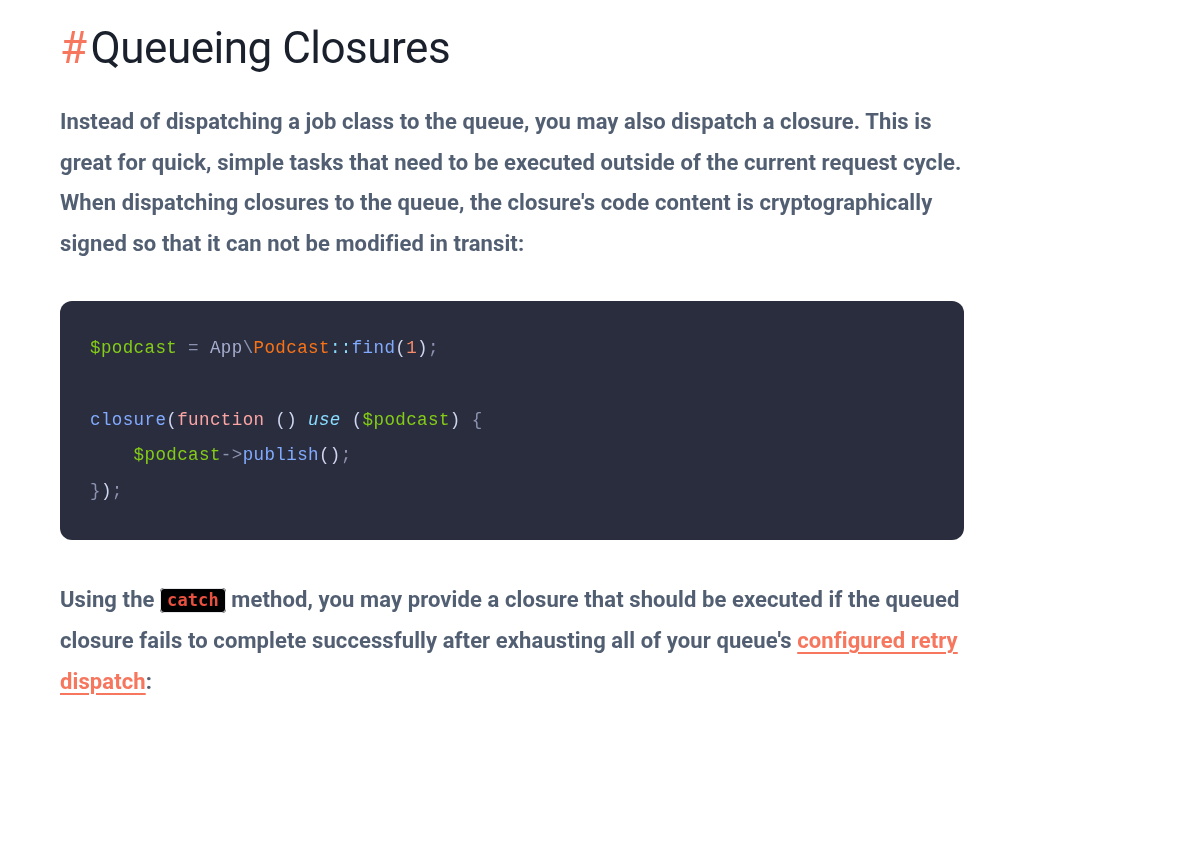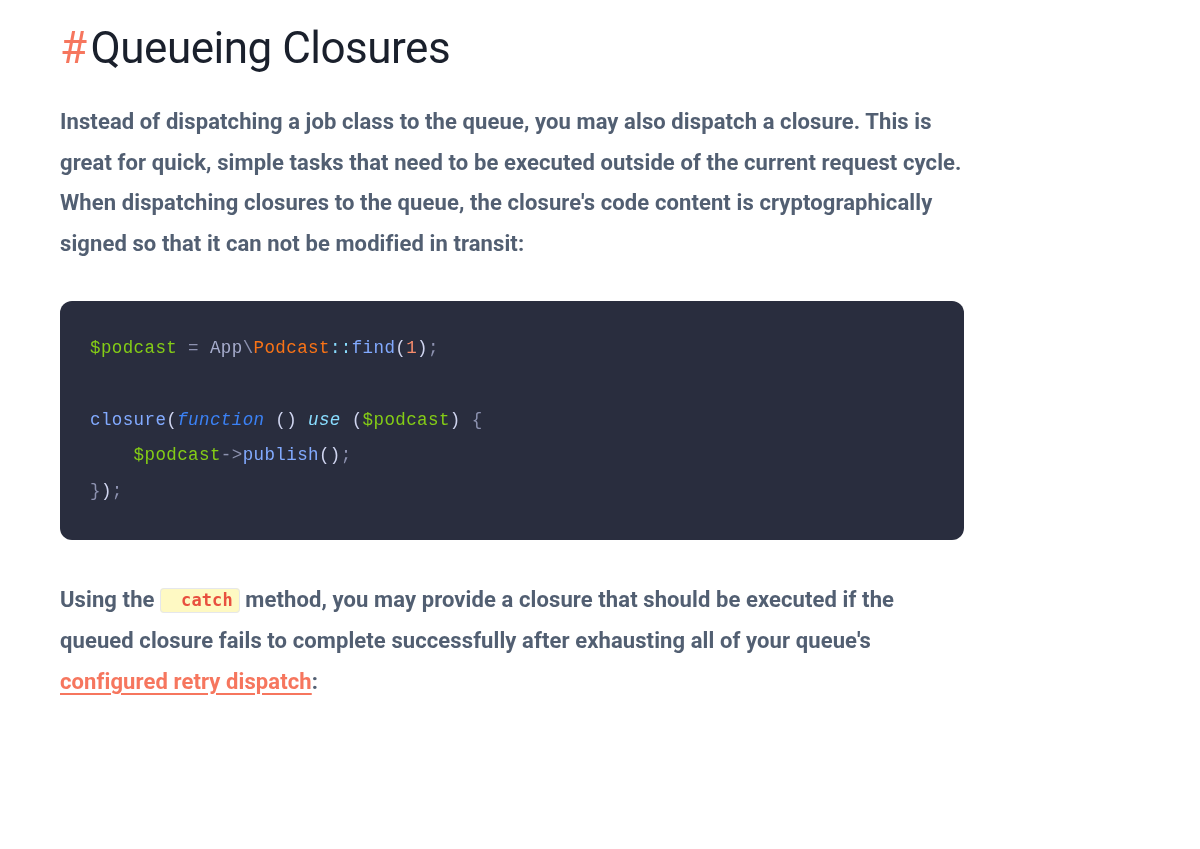--- a/index.html
+++ b/index.html
@@ -54,31 +54,31 @@
   }
   .tok-var    { color: #84cc16; }
   .tok-punc   { color: #8d92b0; }
   .tok-plain  { color: #a7adce; }
   .tok-op     { color: #8d92b0; }
   .tok-class  { color: #f97316; }
   .tok-scope  { color: #89ddff; }
   .tok-func   { color: #82aaff; }
   .tok-paren  { color: #d0d5f0; }
   .tok-num    { color: #f78c6c; }
-  .tok-kw     { color: #3b82f6; font-style: italic; }
+  .tok-kw     { color: #fca5a5; }
   .tok-kw2    { color: #89ddff; font-style: italic; }
 
   code.inline {
     font-family: ui-monospace, SFMono-Regular, "SF Mono", Menlo, Consolas, monospace;
     font-size: 17px;
     color: #e8503f;
-    background: #fef9c3;
+    background: #000000;
     border: 1px solid #e5e7ec;
     border-radius: 4px;
-    padding: 1px 6px 2px 20px;
+    padding: 1px 6px 2px 6px;
     vertical-align: 1px;
   }
   a.doclink {
     color: #f6765e;
     text-decoration: underline;
     text-underline-offset: 4px;
   }
 </style>
 </head>
 <body>

